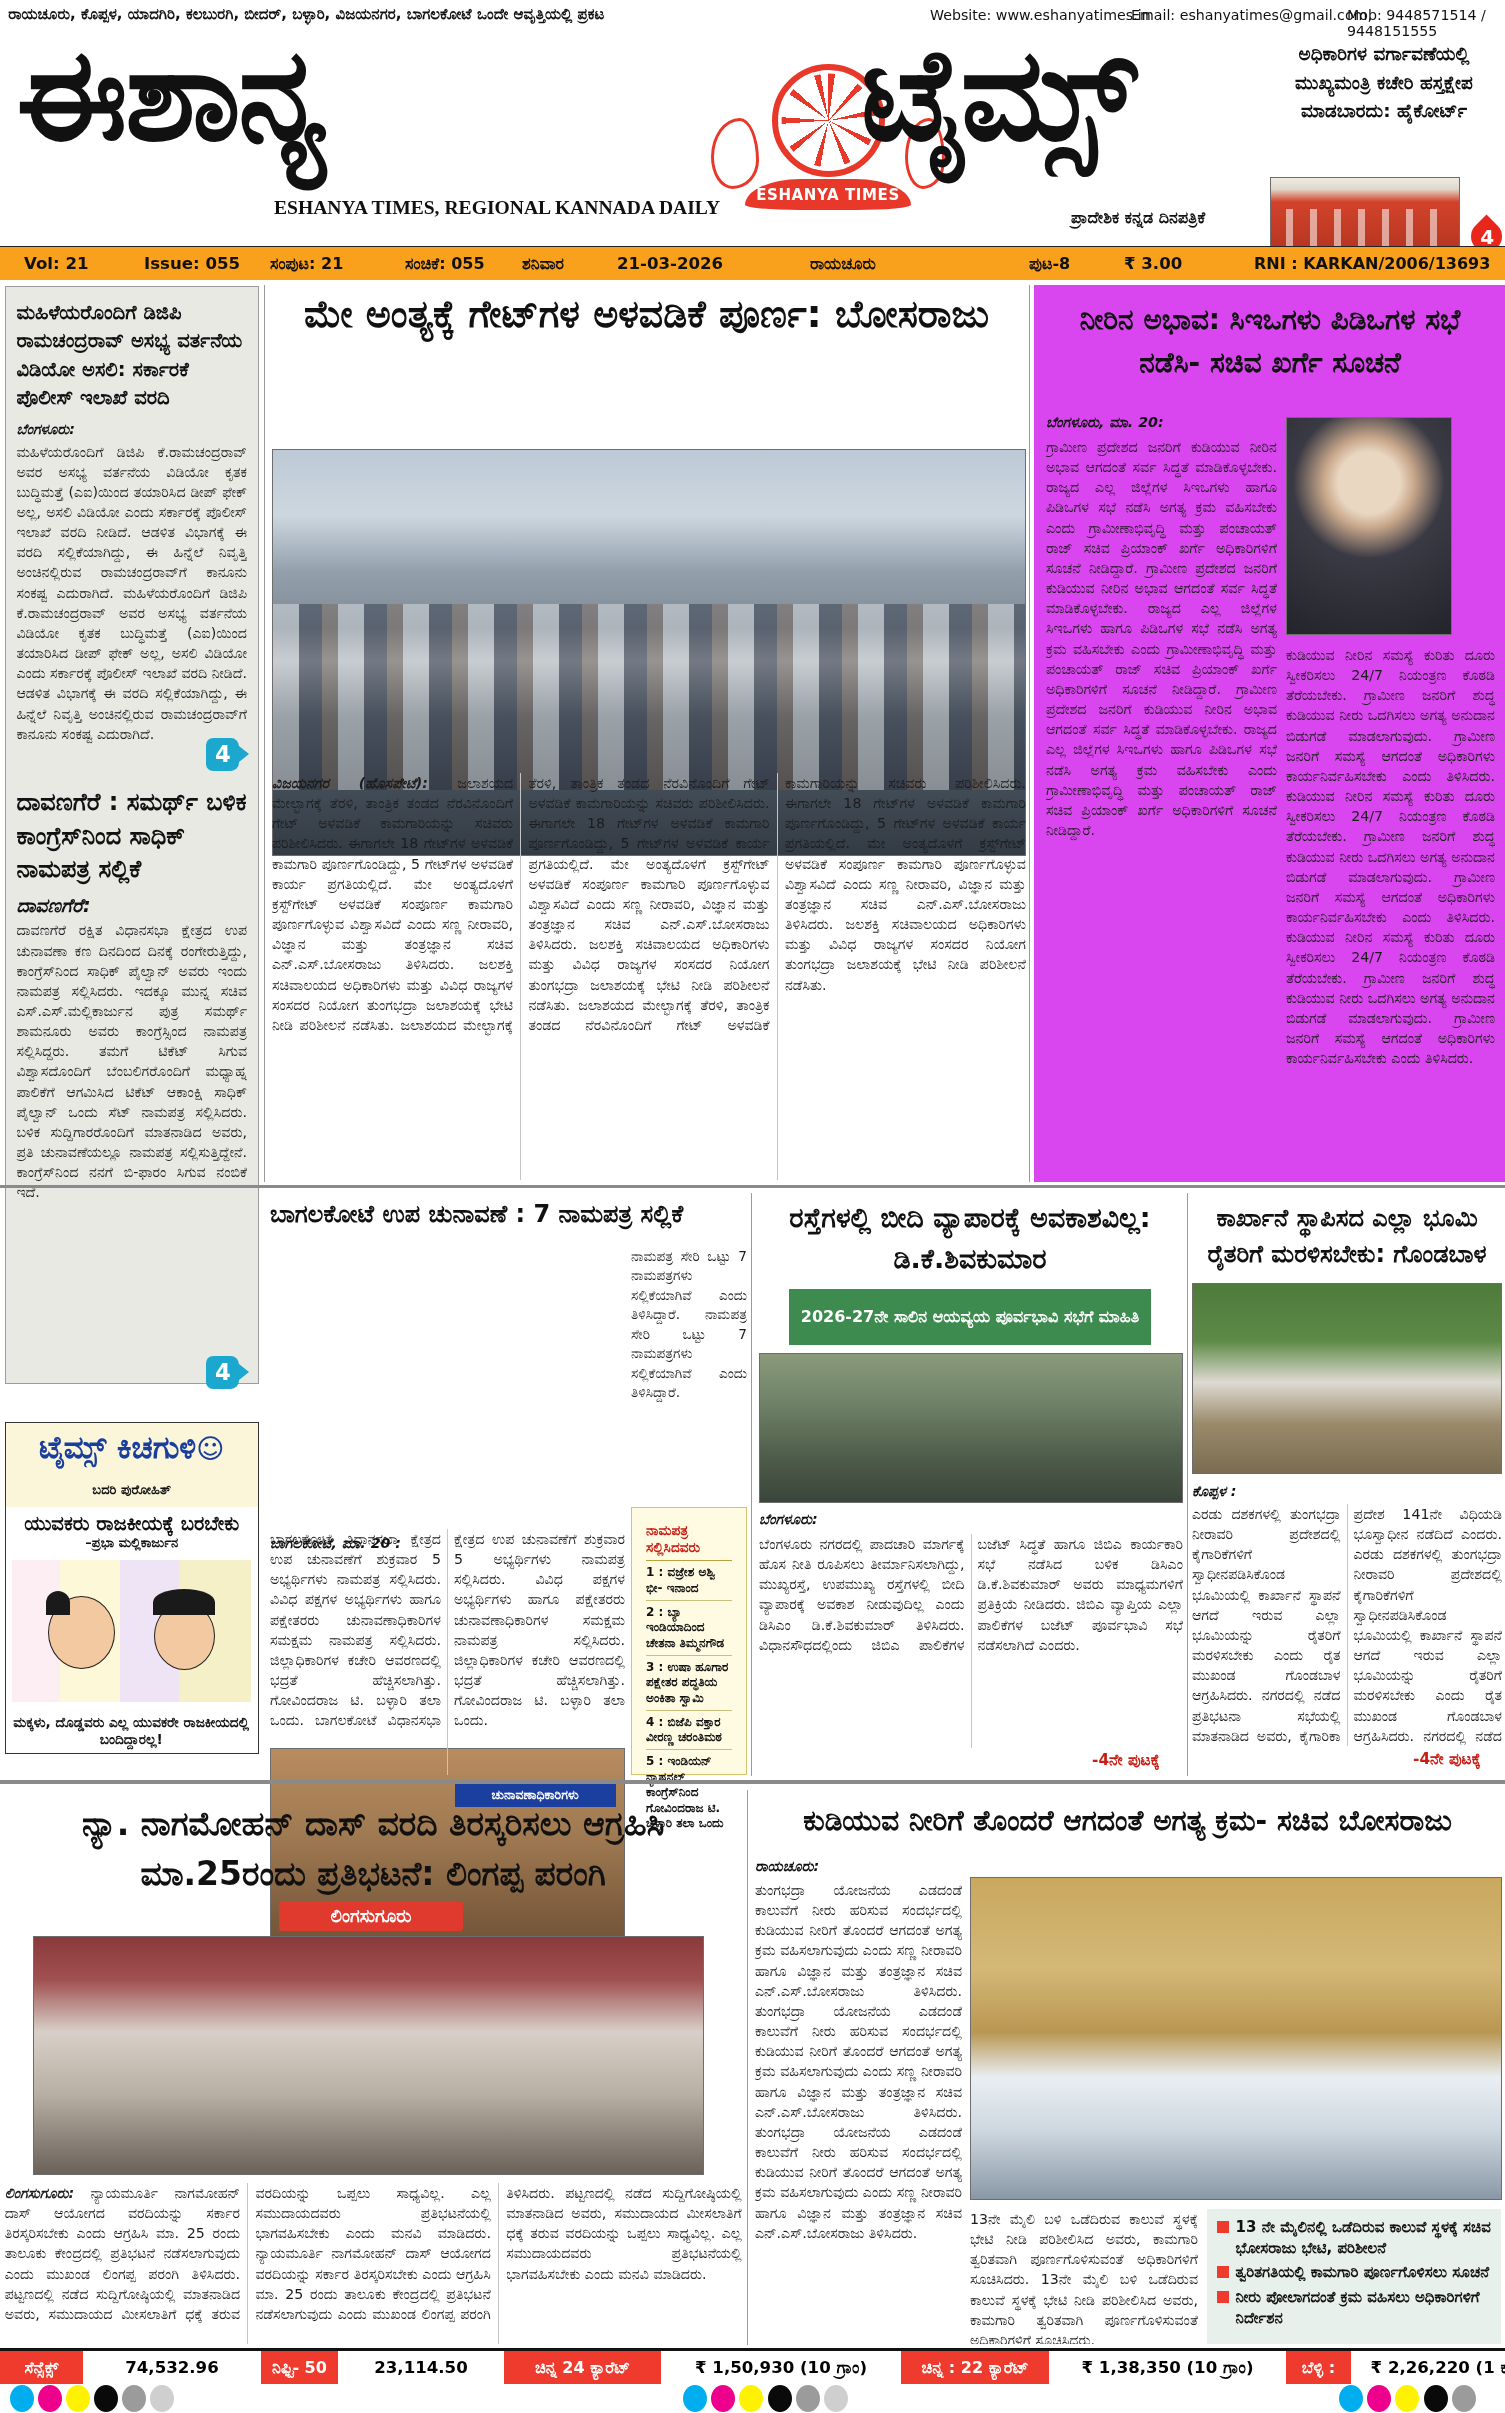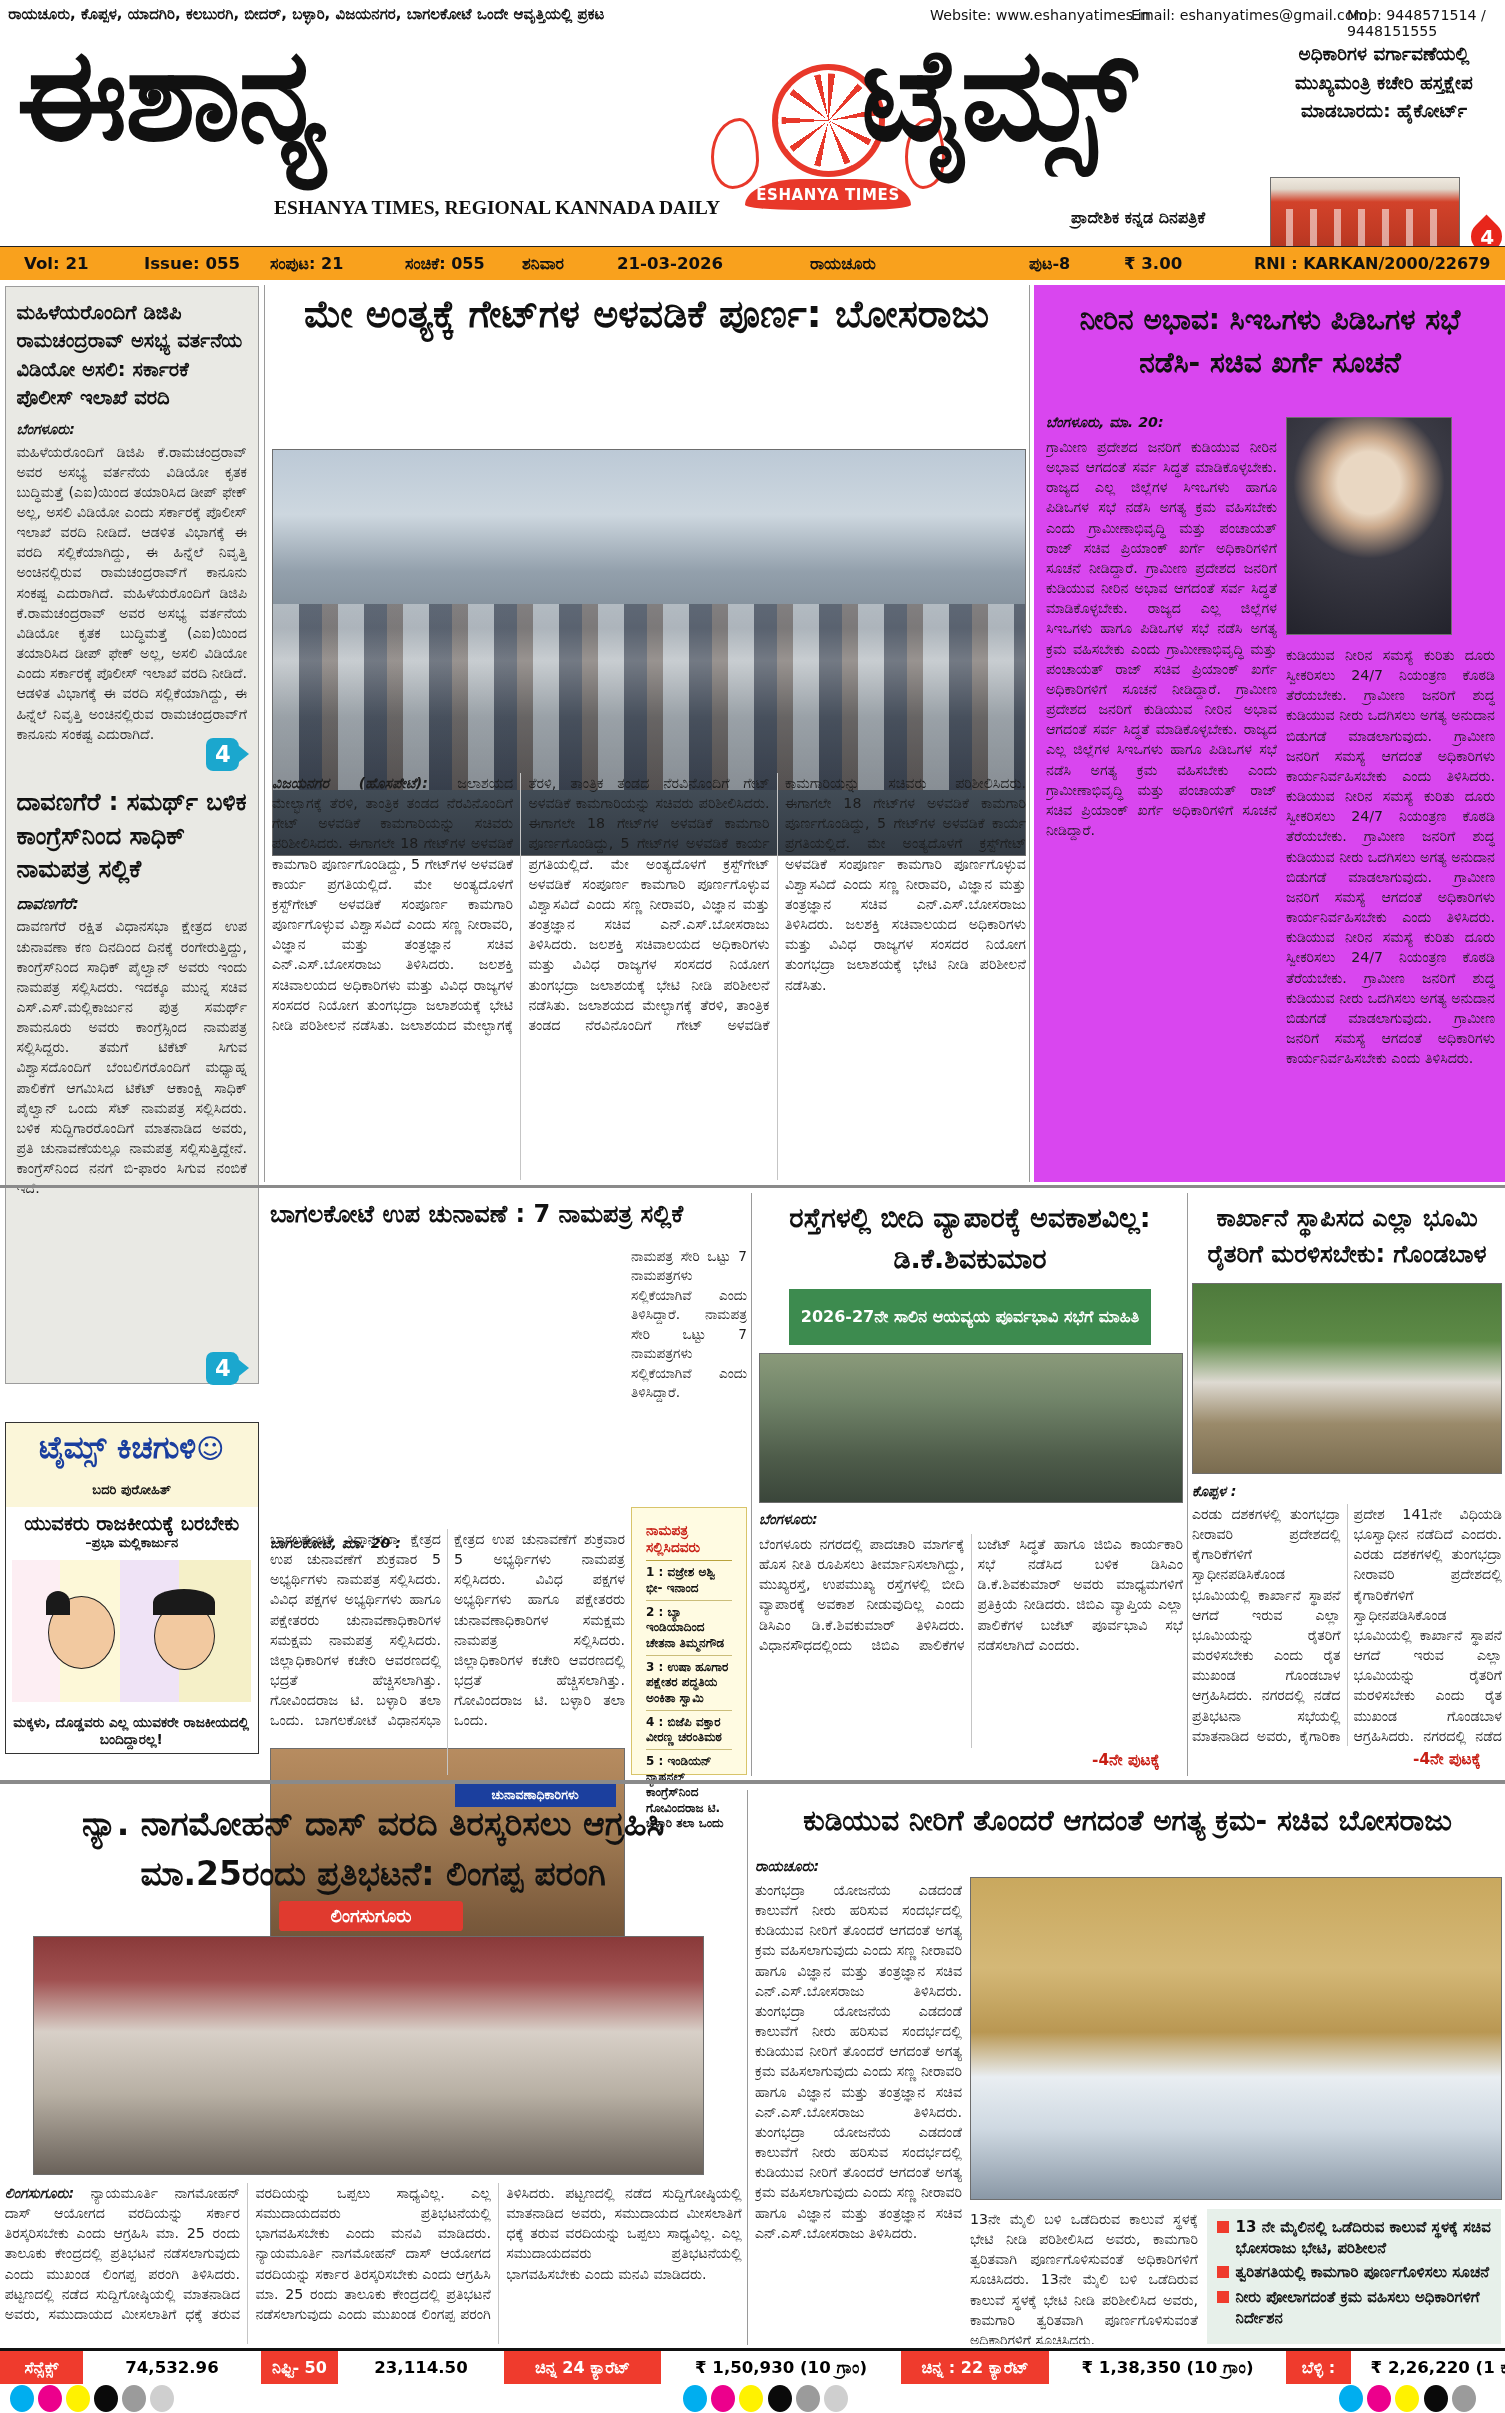--- a/index.html
+++ b/index.html
@@ -92,32 +92,32 @@
   <div class="abs" style="left:0;top:246px;width:1506px;height:33px;background:#F9A11D;border-top:1.8px solid #222;"></div>
   <div class="abs b" style="left:24px;top:254px;font-size:16.6px;">Vol: 21</div>
   <div class="abs b" style="left:144px;top:254px;font-size:16.6px;">Issue: 055</div>
   <div class="abs b" style="left:270px;top:254px;font-size:16px;">ಸಂಪುಟ: 21</div>
   <div class="abs b" style="left:405px;top:254px;font-size:16px;">ಸಂಚಿಕೆ: 055</div>
   <div class="abs b" style="left:522px;top:254px;font-size:16px;">ಶನಿವಾರ</div>
   <div class="abs b" style="left:617px;top:254px;font-size:16.6px;">21-03-2026</div>
   <div class="abs b" style="left:810px;top:254px;font-size:16px;">ರಾಯಚೂರು</div>
   <div class="abs b" style="left:1029px;top:254px;font-size:16px;">ಪುಟ-8</div>
   <div class="abs b" style="left:1124px;top:254px;font-size:16.6px;">₹ 3.00</div>
-  <div class="abs b" style="left:1254px;top:254px;font-size:16px;">RNI : KARKAN/2000/22679</div>
+  <div class="abs b" style="left:1254px;top:254px;font-size:16px;">RNI : KARKAN/2006/13693</div>
 
   <div class="vline" style="left:264px;top:285px;height:897px;"></div>
   <div class="vline" style="left:1029px;top:285px;height:897px;"></div>
 
   <div class="abs graybox" style="left:4.7px;top:286px;width:254px;height:1098px;box-sizing:border-box;padding:12px 10.7px;">
     <div class="b" style="font-size:19.6px;line-height:1.45;">ಮಹಿಳೆಯರೊಂದಿಗೆ ಡಿಜಿಪಿ ರಾಮಚಂದ್ರರಾವ್ ಅಸಭ್ಯ ವರ್ತನೆಯ ವಿಡಿಯೋ ಅಸಲಿ: ಸರ್ಕಾರಕೆ ಪೊಲೀಸ್ ಇಲಾಖೆ ವರದಿ</div>
     <div class="dateline" style="font-size:14.2px;margin-top:8.3px;">ಬೆಂಗಳೂರು:</div>
     <div class="body-txt just" style="height:332px;font-size:14.2px;margin-top:3.6px;">ಮಹಿಳೆಯರೊಂದಿಗೆ ಡಿಜಿಪಿ ಕೆ.ರಾಮಚಂದ್ರರಾವ್ ಅವರ ಅಸಭ್ಯ ವರ್ತನೆಯ ವಿಡಿಯೋ ಕೃತಕ ಬುದ್ಧಿಮತ್ತೆ (ಎಐ)ಯಿಂದ ತಯಾರಿಸಿದ ಡೀಪ್ ಫೇಕ್ ಅಲ್ಲ, ಅಸಲಿ ವಿಡಿಯೋ ಎಂದು ಸರ್ಕಾರಕ್ಕೆ ಪೊಲೀಸ್ ಇಲಾಖೆ ವರದಿ ನೀಡಿದೆ. ಆಡಳಿತ ವಿಭಾಗಕ್ಕೆ ಈ ವರದಿ ಸಲ್ಲಿಕೆಯಾಗಿದ್ದು, ಈ ಹಿನ್ನೆಲೆ ನಿವೃತ್ತಿ ಅಂಚಿನಲ್ಲಿರುವ ರಾಮಚಂದ್ರರಾವ್‌ಗೆ ಕಾನೂನು ಸಂಕಷ್ಟ ಎದುರಾಗಿದೆ. ಮಹಿಳೆಯರೊಂದಿಗೆ ಡಿಜಿಪಿ ಕೆ.ರಾಮಚಂದ್ರರಾವ್ ಅವರ ಅಸಭ್ಯ ವರ್ತನೆಯ ವಿಡಿಯೋ ಕೃತಕ ಬುದ್ಧಿಮತ್ತೆ (ಎಐ)ಯಿಂದ ತಯಾರಿಸಿದ ಡೀಪ್ ಫೇಕ್ ಅಲ್ಲ, ಅಸಲಿ ವಿಡಿಯೋ ಎಂದು ಸರ್ಕಾರಕ್ಕೆ ಪೊಲೀಸ್ ಇಲಾಖೆ ವರದಿ ನೀಡಿದೆ. ಆಡಳಿತ ವಿಭಾಗಕ್ಕೆ ಈ ವರದಿ ಸಲ್ಲಿಕೆಯಾಗಿದ್ದು, ಈ ಹಿನ್ನೆಲೆ ನಿವೃತ್ತಿ ಅಂಚಿನಲ್ಲಿರುವ ರಾಮಚಂದ್ರರಾವ್‌ಗೆ ಕಾನೂನು ಸಂಕಷ್ಟ ಎದುರಾಗಿದೆ.</div>
     <div class="badge-blue" style="margin-left:190px;margin-top:-36px;">4</div>
     <div class="b" style="font-size:24px;line-height:1.4;margin-top:15.4px;">ದಾವಣಗೆರೆ : ಸಮರ್ಥ್ ಬಳಿಕ ಕಾಂಗ್ರೆಸ್‌ನಿಂದ ಸಾಧಿಕ್ ನಾಮಪತ್ರ ಸಲ್ಲಿಕೆ</div>
-    <div class="dateline" style="font-size:16px;margin-top:7.1px;">ದಾವಣಗೆರೆ:</div>
+    <div class="dateline" style="font-size:19px;margin-top:7.1px;">ದಾವಣಗೆರೆ:</div>
     <div class="body-txt just" style="height:433px;font-size:14.2px;margin-top:3.6px;">ದಾವಣಗೆರೆ ರಕ್ಷಿತ ವಿಧಾನಸಭಾ ಕ್ಷೇತ್ರದ ಉಪ ಚುನಾವಣಾ ಕಣ ದಿನದಿಂದ ದಿನಕ್ಕೆ ರಂಗೇರುತ್ತಿದ್ದು, ಕಾಂಗ್ರೆಸ್‌ನಿಂದ ಸಾಧಿಕ್ ಪೈಲ್ವಾನ್ ಅವರು ಇಂದು ನಾಮಪತ್ರ ಸಲ್ಲಿಸಿದರು. ಇದಕ್ಕೂ ಮುನ್ನ ಸಚಿವ ಎಸ್.ಎಸ್.ಮಲ್ಲಿಕಾರ್ಜುನ ಪುತ್ರ ಸಮರ್ಥ್ ಶಾಮನೂರು ಅವರು ಕಾಂಗ್ರೆಸ್ಸಿಂದ ನಾಮಪತ್ರ ಸಲ್ಲಿಸಿದ್ದರು. ತಮಗೆ ಟಿಕೆಟ್ ಸಿಗುವ ವಿಶ್ವಾಸದೊಂದಿಗೆ ಬೆಂಬಲಿಗರೊಂದಿಗೆ ಮಧ್ಯಾಹ್ನ ಪಾಲಿಕೆಗೆ ಆಗಮಿಸಿದ ಟಿಕೆಟ್ ಆಕಾಂಕ್ಷಿ ಸಾಧಿಕ್ ಪೈಲ್ವಾನ್ ಒಂದು ಸೆಟ್ ನಾಮಪತ್ರ ಸಲ್ಲಿಸಿದರು. ಬಳಿಕ ಸುದ್ದಿಗಾರರೊಂದಿಗೆ ಮಾತನಾಡಿದ ಅವರು, ಪ್ರತಿ ಚುನಾವಣೆಯಲ್ಲೂ ನಾಮಪತ್ರ ಸಲ್ಲಿಸುತ್ತಿದ್ದೇನೆ. ಕಾಂಗ್ರೆಸ್‌ನಿಂದ ನನಗೆ ಬಿ-ಫಾರಂ ಸಿಗುವ ನಂಬಿಕೆ ಇದೆ.</div>
     <div class="badge-blue" style="margin-left:190px;margin-top:2.4px;">4</div>
   </div>
 
   <div class="abs" style="left:4.7px;top:1422px;width:254px;height:332px;border:1.8px solid #333;box-sizing:border-box;background:#fff;">
     <div style="background:#FBF6D9;height:78px;text-align:center;padding-top:6px;">
       <span class="b" style="font-size:31px;color:#1A3E9E;">ಟೈಮ್ಸ್ ಕಿಚಗುಳಿ</span><span style="color:#1A3E9E;font-size:27px;">☺</span>
       <div class="b" style="font-size:13px;margin-top:16px;">ಬದರಿ ಪುರೋಹಿತ್</div>
     </div>
     <div class="b ctr" style="font-size:19.6px;margin-top:4.7px;">ಯುವಕರು ರಾಜಕೀಯಕ್ಕೆ ಬರಬೇಕು</div>

